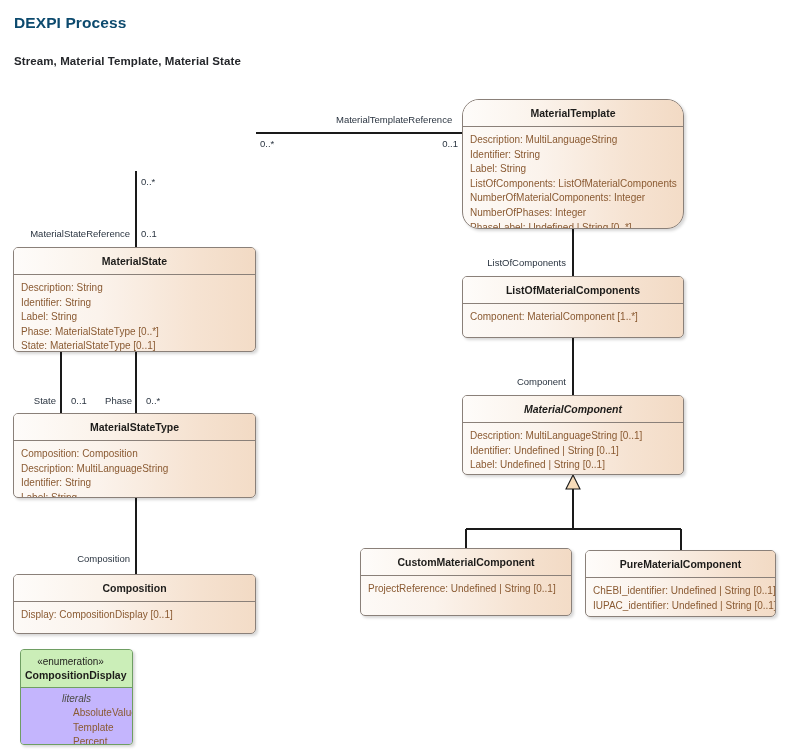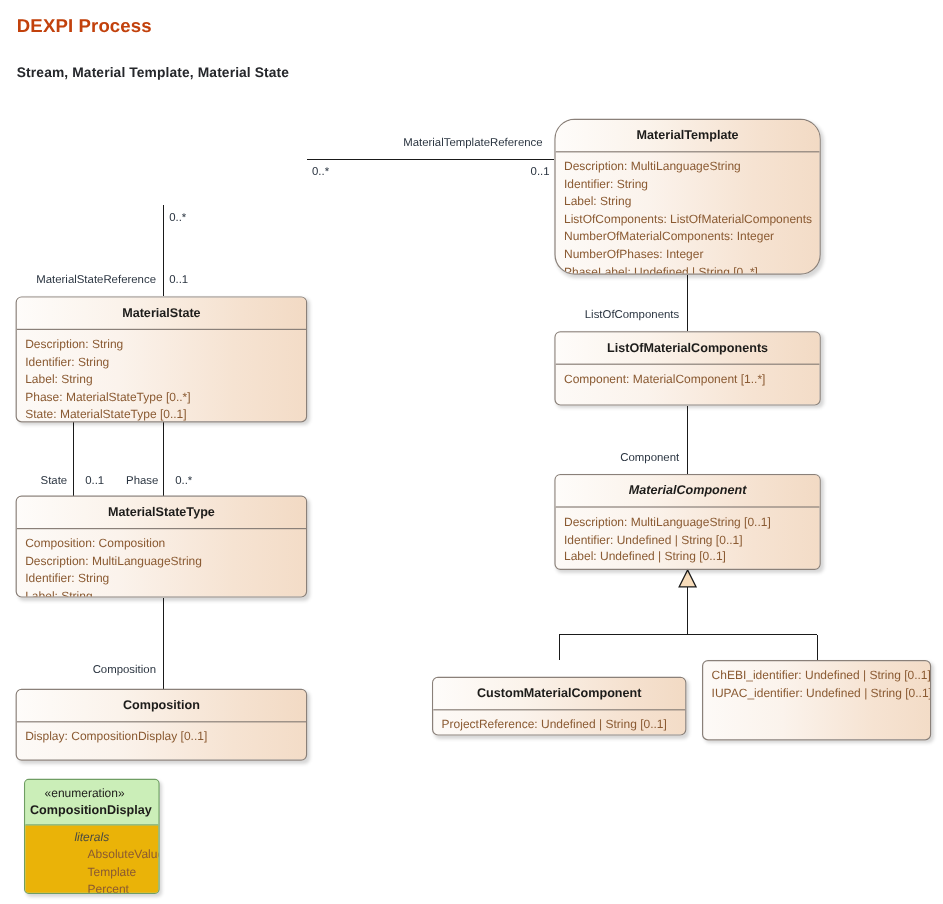--- a/index.html
+++ b/index.html
@@ -28,21 +28,21 @@
     pointer-events: none;
   }
 
   
   .doc-title {
     position: absolute;
     left: 14px;
     top: 14px;
     font-size: 15.5px;
     font-weight: bold;
-    color: #c2410c;
+    color: #0c4a6e;
     letter-spacing: 0.1px;
   }
   .doc-subtitle {
     position: absolute;
     left: 14px;
     top: 55px;
     font-size: 11.5px;
     font-weight: bold;
     color: #25272b;
     letter-spacing: 0.1px;
@@ -108,21 +108,21 @@
   }
   .enum-name {
     font-size: 10.5px;
     font-weight: bold;
     color: #1d1c1a;
     line-height: 14px;
   }
   .uml-enum-body {
     box-sizing: border-box;
     padding: 4px 0 5px 0;
-    background: #eab308;
+    background: #c4b5fd;
   }
   .enum-literals-label {
     font-size: 10px;
     font-style: italic;
     color: #4a4a42;
     text-align: center;
     line-height: 14px;
   }
   .enum-literal {
     font-size: 10px;
@@ -247,28 +247,29 @@
     </div>
   </div>
 
   <div class="uml-class" style="left:13px; top:574px; width:243px; height:60px;">
     <div class="uml-head">Composition</div>
     <div class="uml-body">
       <div class="uml-attr">Display: CompositionDisplay [0..1]</div>
     </div>
   </div>
 
-  <div class="uml-class" style="left:360px; top:564px; width:212px; height:49px;">
+  <div class="uml-class" style="left:360px; top:548px; width:212px; height:68px;">
     <div class="uml-head">CustomMaterialComponent</div>
     <div class="uml-body">
       <div class="uml-attr">ProjectReference: Undefined | String [0..1]</div>
     </div>
   </div>
 
   <div class="uml-class" style="left:585px; top:550px; width:191px; height:67px;">
+    <div class="uml-head">PureMaterialComponent</div>
     <div class="uml-body">
       <div class="uml-attr">ChEBI_identifier: Undefined | String [0..1]</div>
       <div class="uml-attr">IUPAC_identifier: Undefined | String [0..1]</div>
     </div>
   </div>
 
   <div class="uml-enum" style="left:20px; top:649px; width:113px; height:96px;">
     <div class="uml-enum-head">
       <div class="enum-stereotype">«enumeration»</div>
       <div class="enum-name">CompositionDisplay</div>

